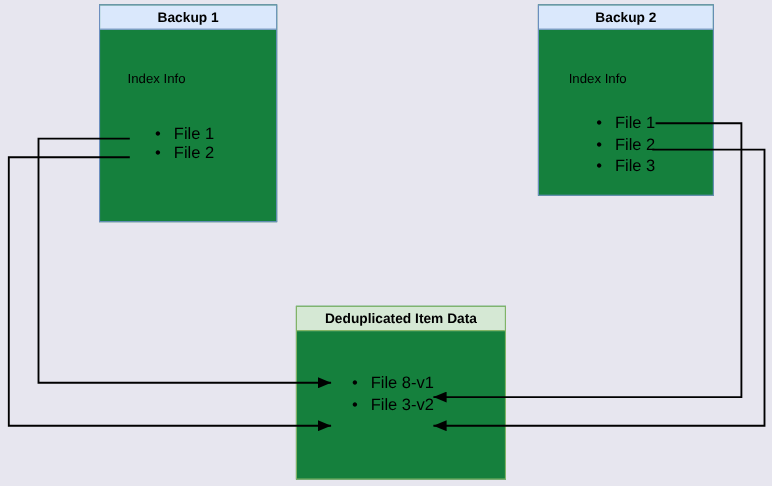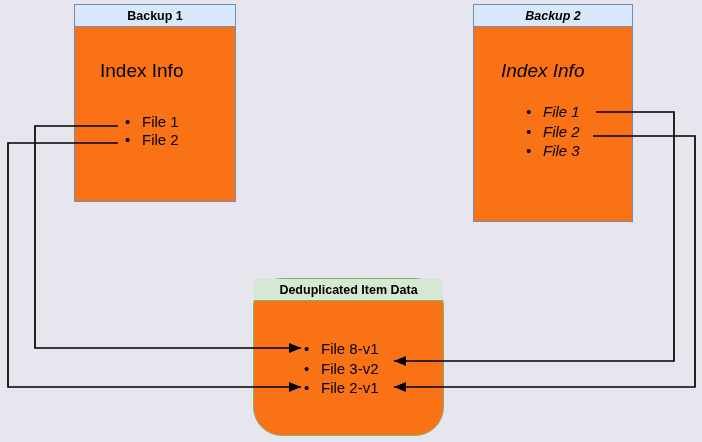--- a/index.html
+++ b/index.html
@@ -13,45 +13,46 @@
     width: 702px;
     height: 442px;
     background: #e7e6ef;
     overflow: hidden;
   }
   
   .box {
     position: absolute;
     border: 1.5px solid;
     box-sizing: border-box;
-    background: #f97316;
+    background: #15803d;
+    margin-left: 16px;
   }
   .box.blue  { border-color: #6c8ebf; }
   .box.green { border-color: #82b366; }
   .box-header {
     position: absolute;
     left: 0; right: 0; top: 0;
     height: 22px;
     line-height: 22px;
     text-align: center;
     font-weight: bold;
     font-size: 12.5px;
     box-sizing: border-box;
     border-bottom: 1.5px solid;
   }
   .blue  .box-header { background: #dae8fc; border-color: #6c8ebf; }
   .green .box-header { background: #d5e8d4; border-color: #82b366; }
 
   #backup1 { left: 74px;  top: 4px;   width: 162px; height: 198px; }
-  #backup2 { left: 473px; top: 4px;   width: 160px; height: 218px; font-style: italic; }
-  #dedup   { left: 253px; top: 278px; width: 191px; height: 158px; border-radius: 29px; }
+  #backup2 { left: 473px; top: 4px;   width: 160px; height: 174px; }
+  #dedup   { left: 253px; top: 278px; width: 191px; height: 158px; }
 
   .index-label {
     position: absolute;
-    font-size: 19px;
+    font-size: 12px;
     line-height: 18px;
   }
   #backup1 .index-label { left: 25px; top: 57px; }
   #backup2 .index-label { left: 27px; top: 57px; }
 
   
   ul.file-list {
     position: absolute;
     margin: 0;
     padding: 0;
@@ -103,21 +104,20 @@
       <li><span>File 2</span></li>
       <li><span>File 3</span></li>
     </ul>
   </div>
 
   <div id="dedup" class="box green">
     <div class="box-header">Deduplicated Item Data</div>
     <ul class="file-list">
       <li><span>File 8-v1</span></li>
       <li><span>File 3-v2</span></li>
-      <li><span>File 2-v1</span></li>
     </ul>
   </div>
 
   <svg id="edges-svg" viewBox="0 0 702 442" xmlns="http://www.w3.org/2000/svg">
     <defs>
       <marker id="arrowhead" markerUnits="userSpaceOnUse" markerWidth="14" markerHeight="10" refX="12" refY="5" orient="auto">
         <path d="M0,0 L12,5 L0,10 z" fill="#000"></path>
       </marker>
     </defs>
   <polyline points="118,126 35,126 35,348 301,348" fill="none" stroke="#000000" stroke-width="1.7" marker-end="url(#arrowhead)"></polyline>

